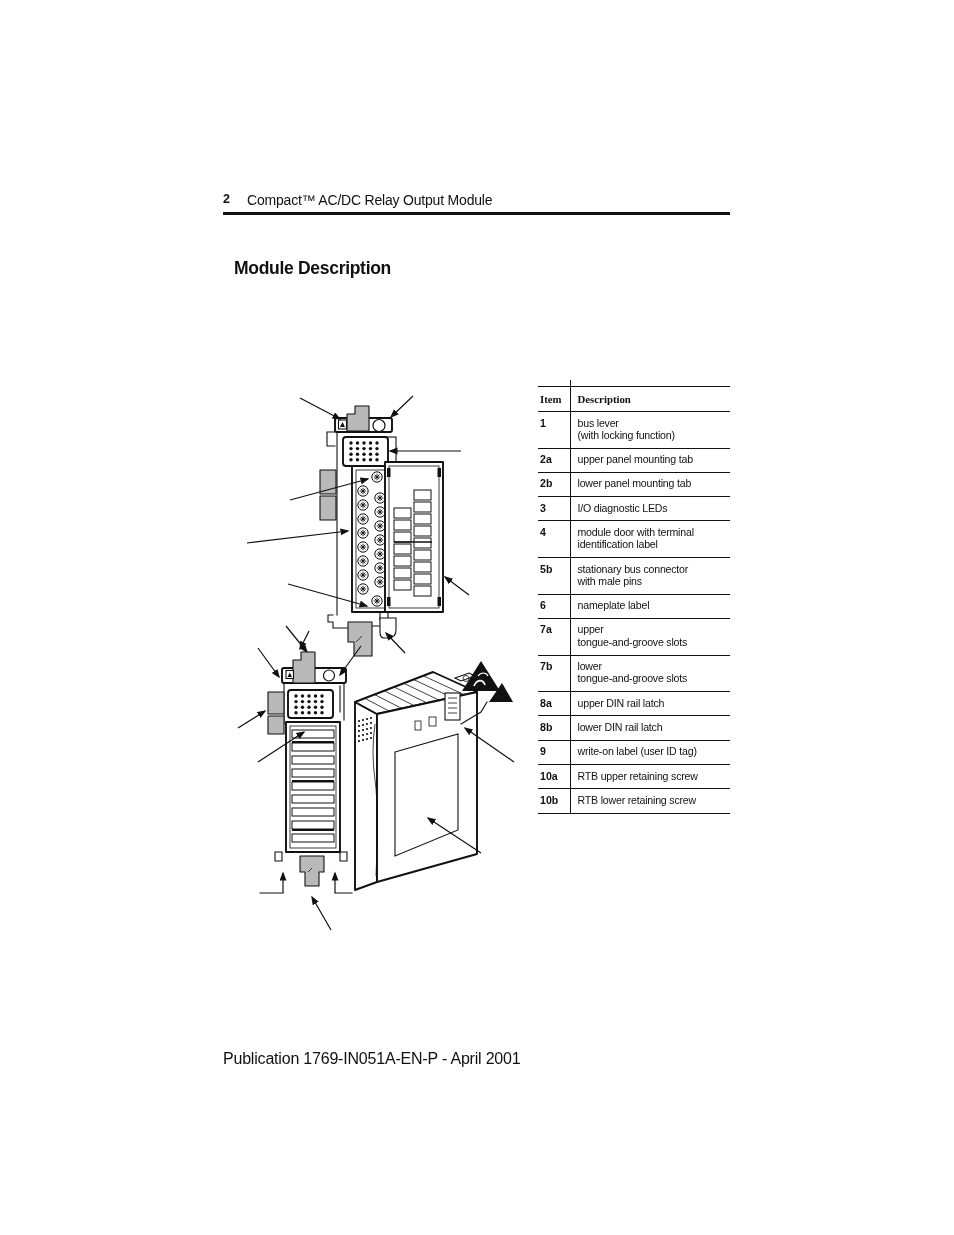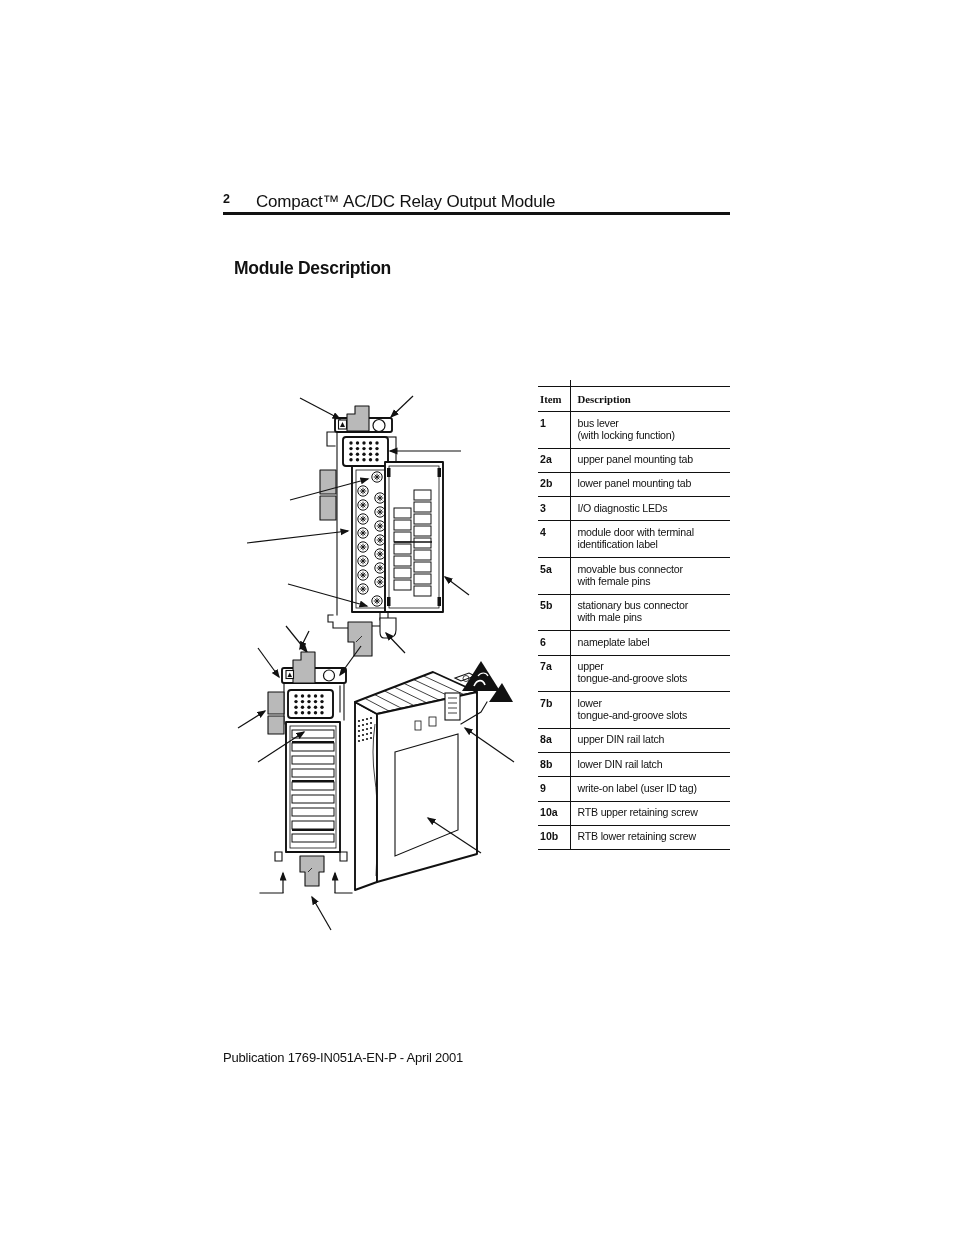--- a/index.html
+++ b/index.html
@@ -1,22 +1,22 @@
 <!DOCTYPE html>
 <html><head>
 <meta charset="utf-8">
 <style>
   html,body{margin:0;padding:0;background:#9a9a9a;}
   .page{position:relative;width:954px;height:1235px;background:#ffffff;overflow:hidden;
         font-family:"Liberation Sans",sans-serif;color:#111;}
   .hdr-num{position:absolute;left:223px;top:192px;font-size:12.5px;font-weight:bold;}
-  .hdr-title{position:absolute;left:256px;top:192px;font-size:17px;letter-spacing:-0.2px;}
+  .hdr-title{position:absolute;left:247px;top:192px;font-size:14px;letter-spacing:-0.2px;}
   .hdr-rule{position:absolute;left:223px;top:212px;width:507px;height:3px;background:#111;}
   .sec-title{position:absolute;left:222px;top:246px;font-size:17.5px;font-weight:bold;letter-spacing:-0.3px;}
-  .footer{position:absolute;left:223px;top:1050px;font-size:13px;letter-spacing:-0.2px;}
+  .footer{position:absolute;left:223px;top:1050px;font-size:16px;letter-spacing:-0.2px;}
 
   table.parts{position:absolute;left:538px;top:386px;width:192px;border-collapse:collapse;
               border-top:1.5px solid #111;border-bottom:1.5px solid #111;table-layout:fixed;}
   table.parts col.c-item{width:32px;}
   table.parts tr{border-bottom:1px solid #111;}
   table.parts thead tr{border-bottom:1.5px solid #111;}
   table.parts th{font-size:10.8px;text-align:left;padding:6px 0 6px 2px;font-family:Liberation Serif, serif;}
   table.parts td{font-size:10.6px;line-height:12.3px;vertical-align:top;padding:4.5px 0 6.5px 2px;}
   .desc-col{border-left:1px solid #111;padding-left:7px !important;}
   .item-cell{font-weight:bold;}
@@ -264,25 +264,20 @@
         <tr>
           <td class="item-cell">3</td>
           <td class="desc-cell desc-col">I/O diagnostic LEDs</td>
         </tr>
         <tr>
           <td class="item-cell">4</td>
           <td class="desc-cell desc-col">module door with terminal
 identification label</td>
         </tr>
         <tr>
-          <td class="item-cell">5a</td>
-          <td class="desc-cell desc-col">movable bus connector
-with female pins</td>
-        </tr>
-        <tr>
           <td class="item-cell">5b</td>
           <td class="desc-cell desc-col">stationary bus connector
 with male pins</td>
         </tr>
         <tr>
           <td class="item-cell">6</td>
           <td class="desc-cell desc-col">nameplate label</td>
         </tr>
         <tr>
           <td class="item-cell">7a</td>

